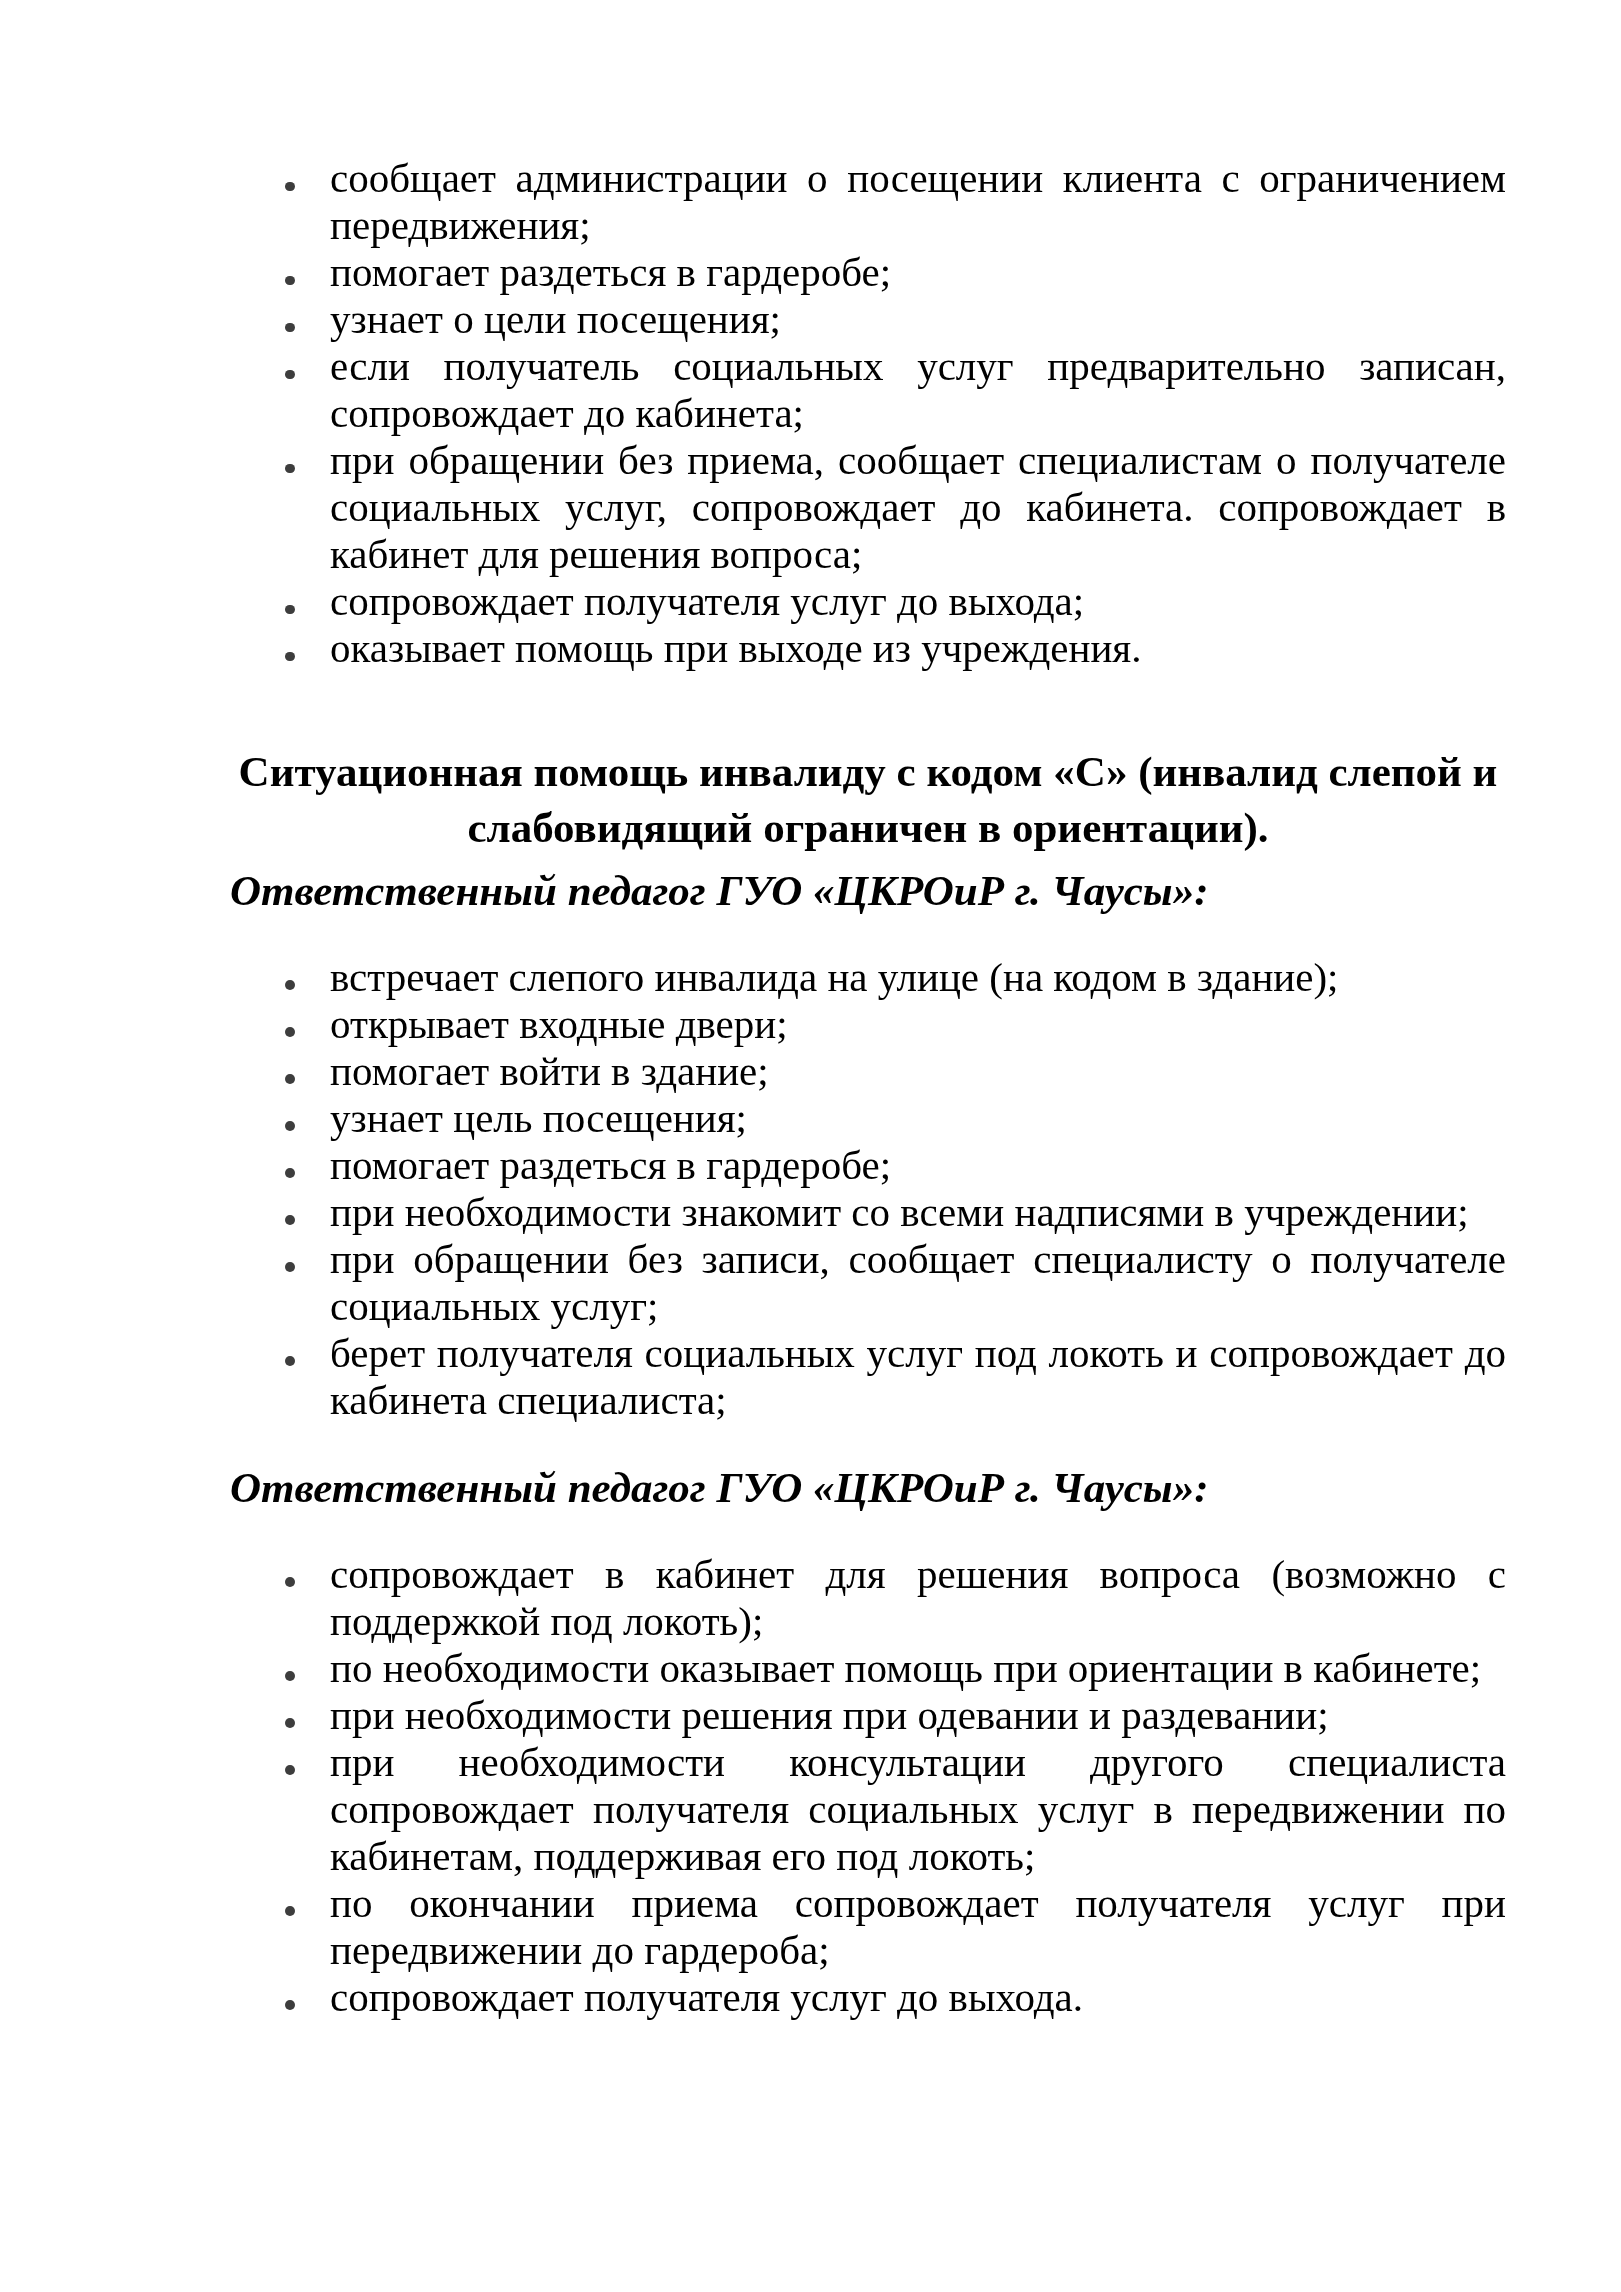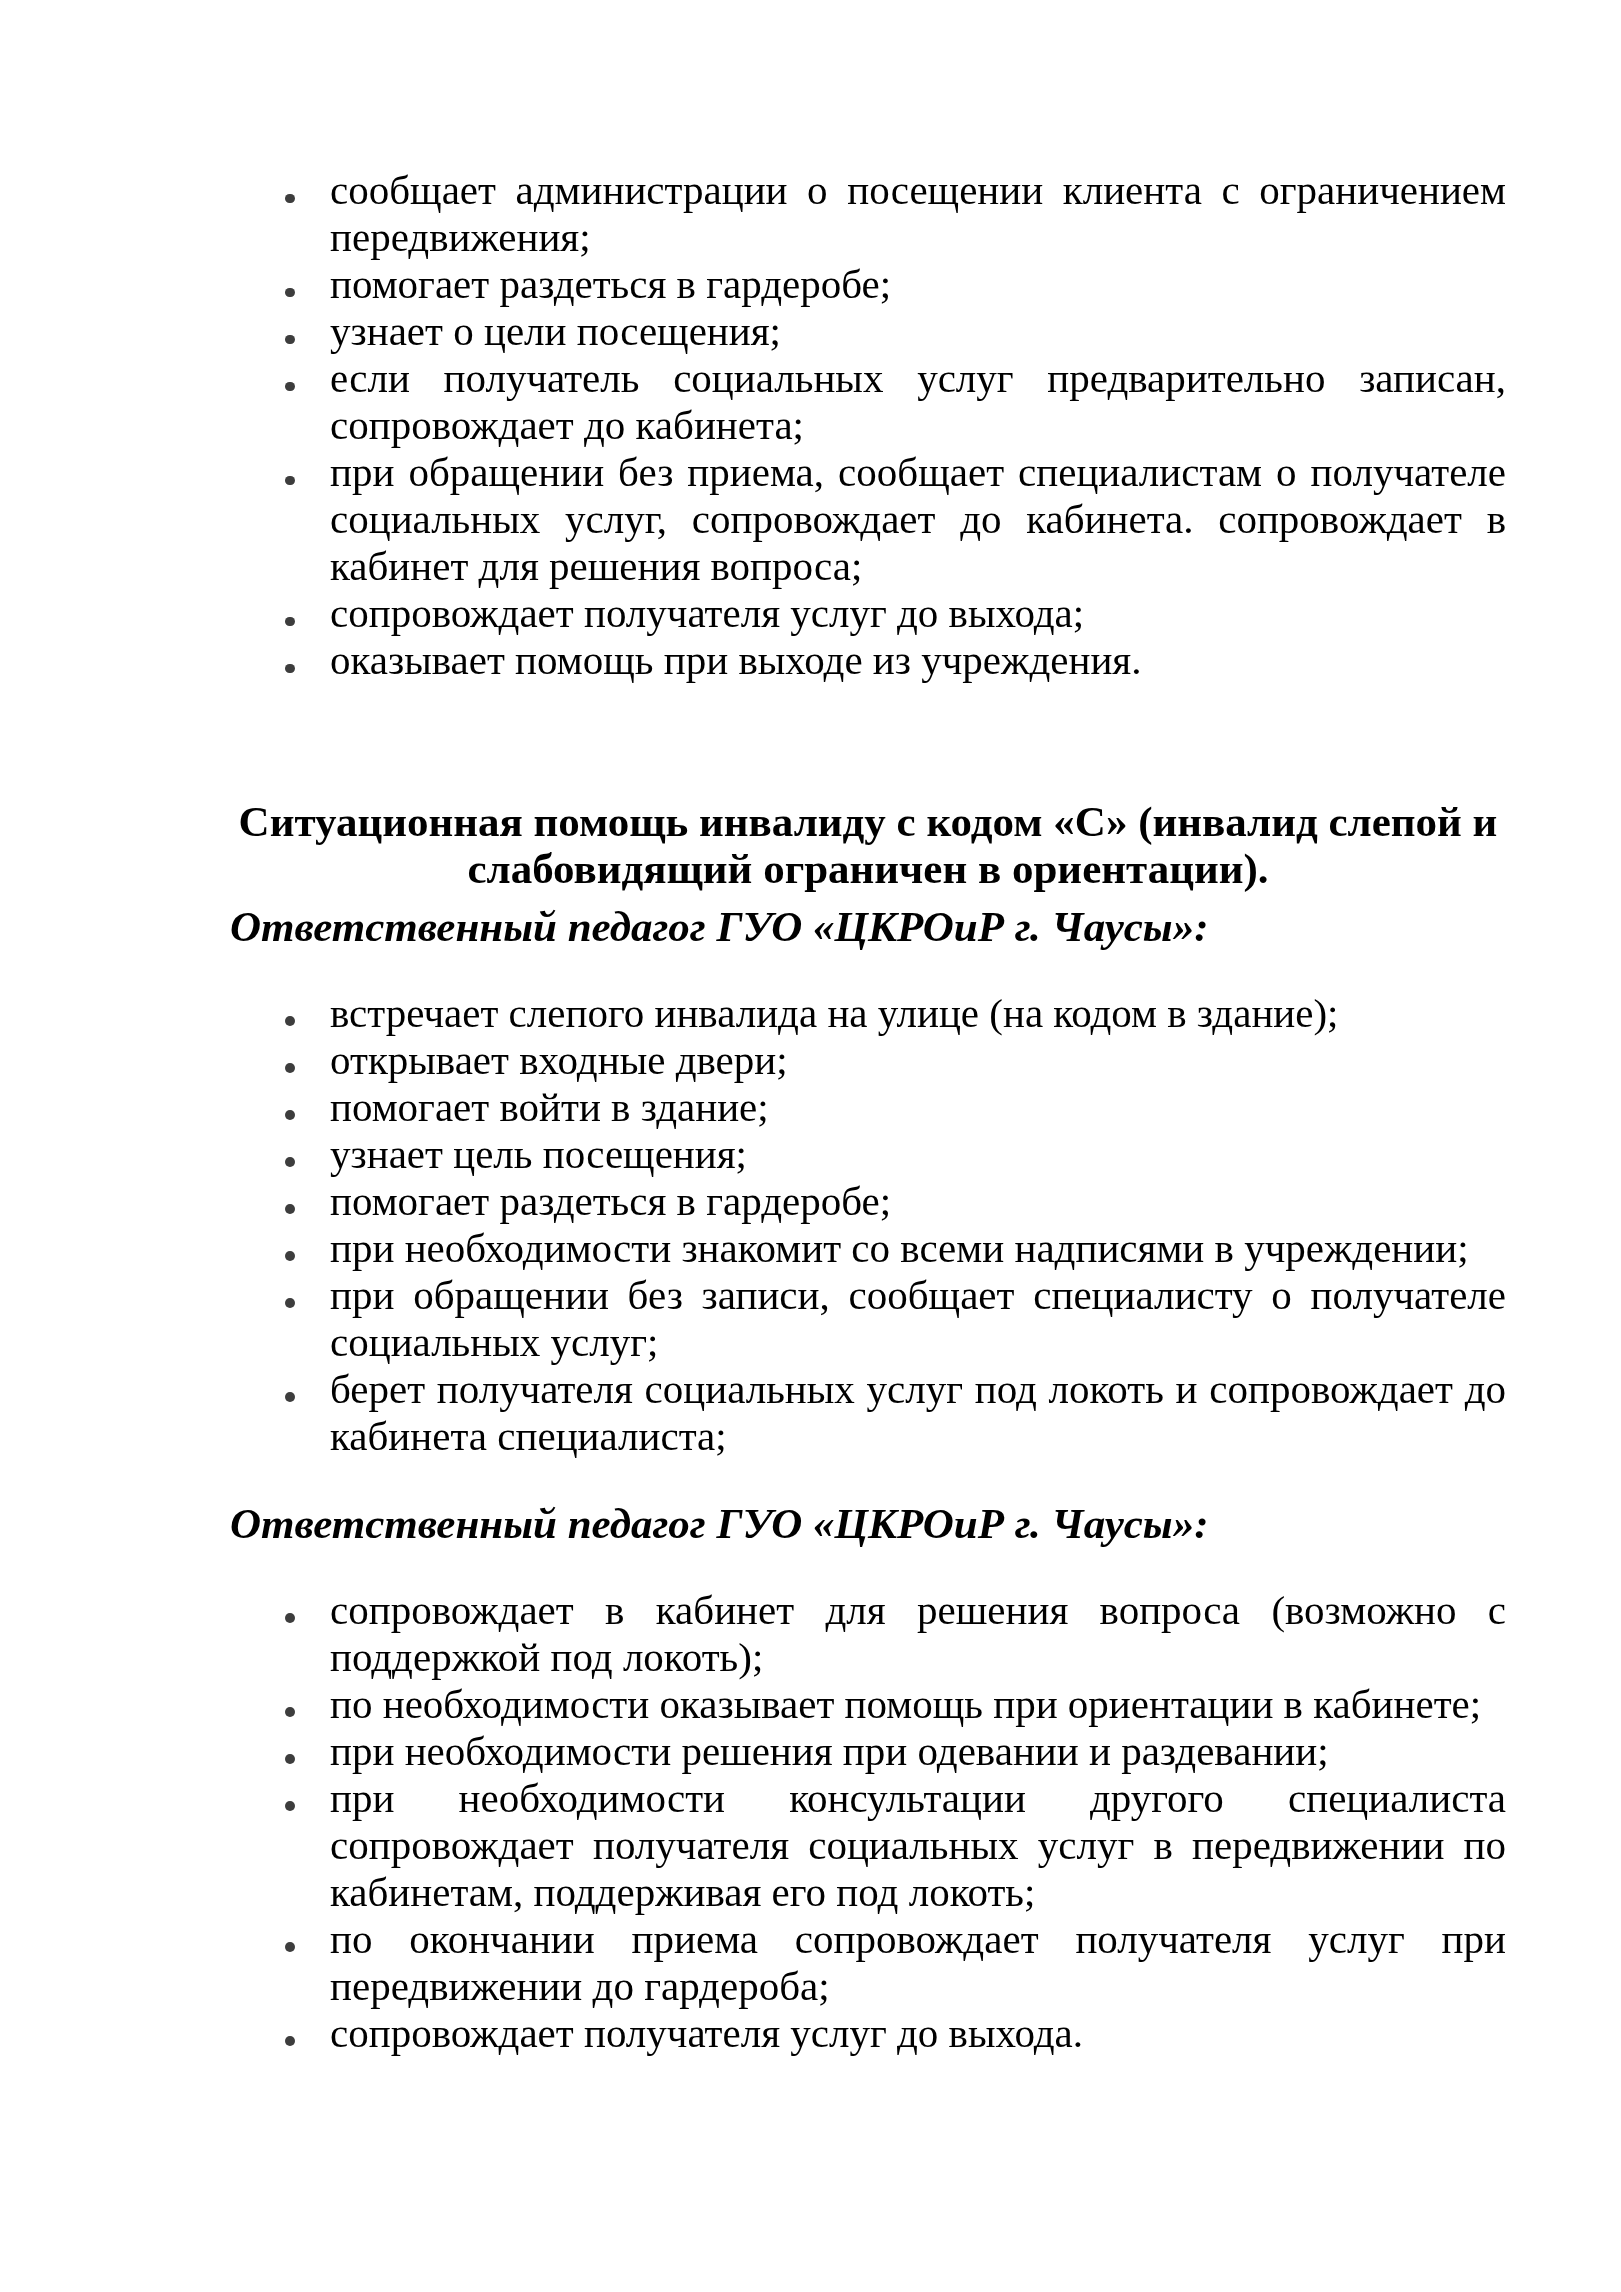--- a/index.html
+++ b/index.html
@@ -14,21 +14,21 @@
     margin: 0 auto;
     background: #ffffff;
     overflow: hidden;
     font-family: "Liberation Serif", "DejaVu Serif", serif;
     color: #000000;
     -webkit-font-smoothing: antialiased;
   }
   .content {
     position: absolute;
     left: 230px;
-    top: 12px;
+    top: 0;
     width: 1276px;
   }
   .bullet-list {
     list-style: none;
     margin: 0;
     padding: 0;
     font-size: 41px;
     line-height: 47px;
   }
   .bullet-list li {
@@ -45,23 +45,23 @@
     top: 26.5px;
     width: 9.8px;
     height: 9.8px;
     border-radius: 50%;
     background: #3d3d3d;
   }
   .list-1 { margin-top: 155px; }
   .list-2 { margin-top: 40px; }
   .list-3 { margin-top: 40px; }
   .heading {
-    margin: 114px 0 0 0;
+    margin: 72px 0 0 0;
     font-size: 43px;
-    line-height: 47px;
+    line-height: 56px;
     font-weight: bold;
     text-align: center;
   }
   .subheading {
     margin: 0;
     font-size: 43px;
     line-height: 47px;
     font-weight: bold;
     font-style: italic;
     text-align: left;

